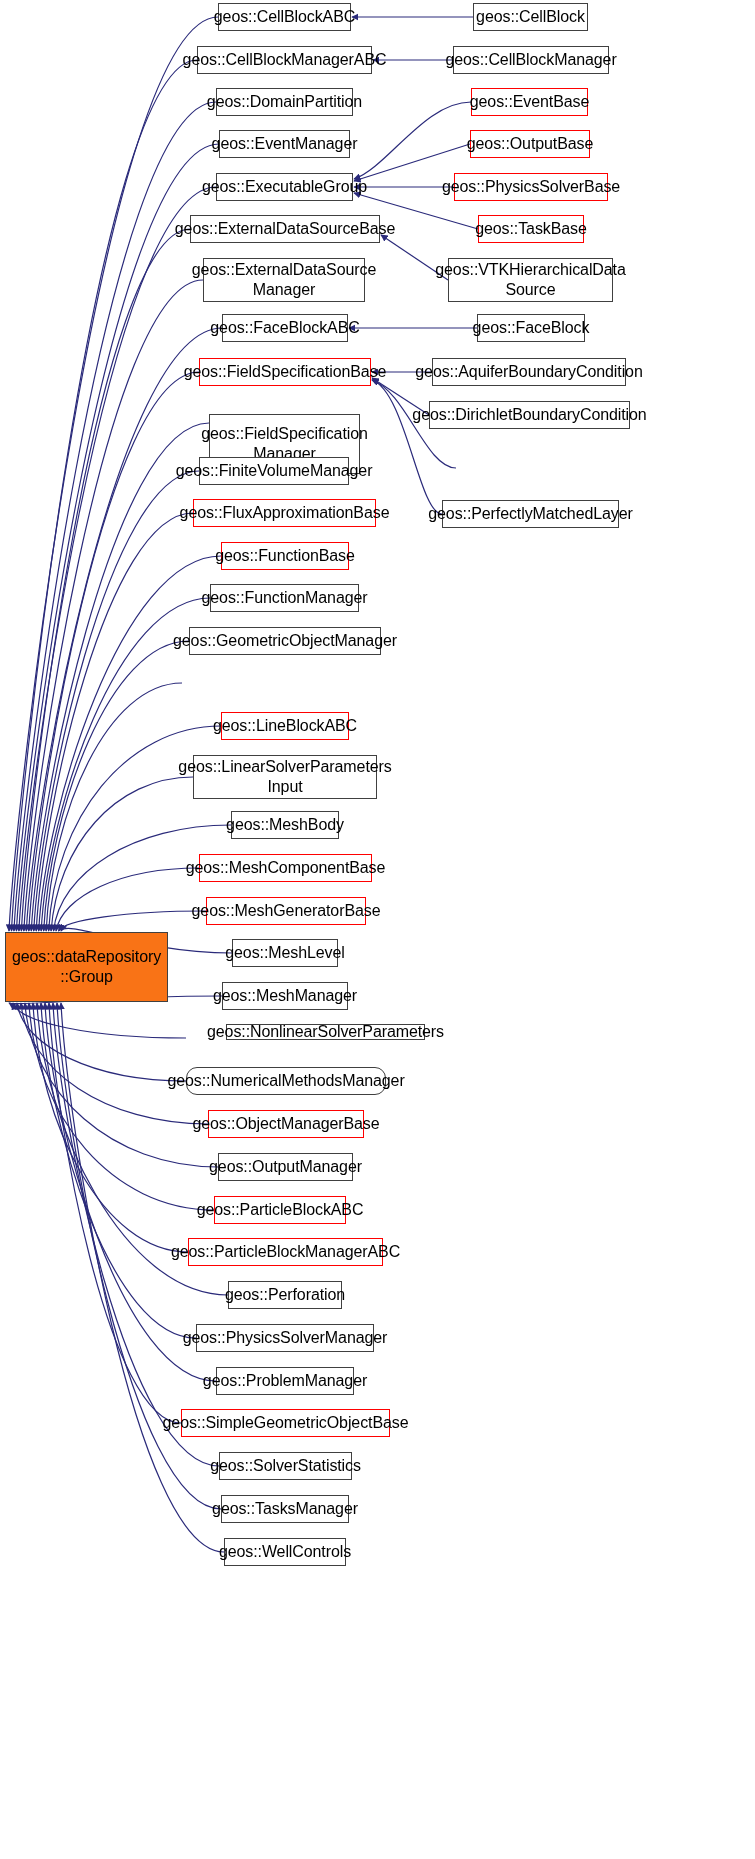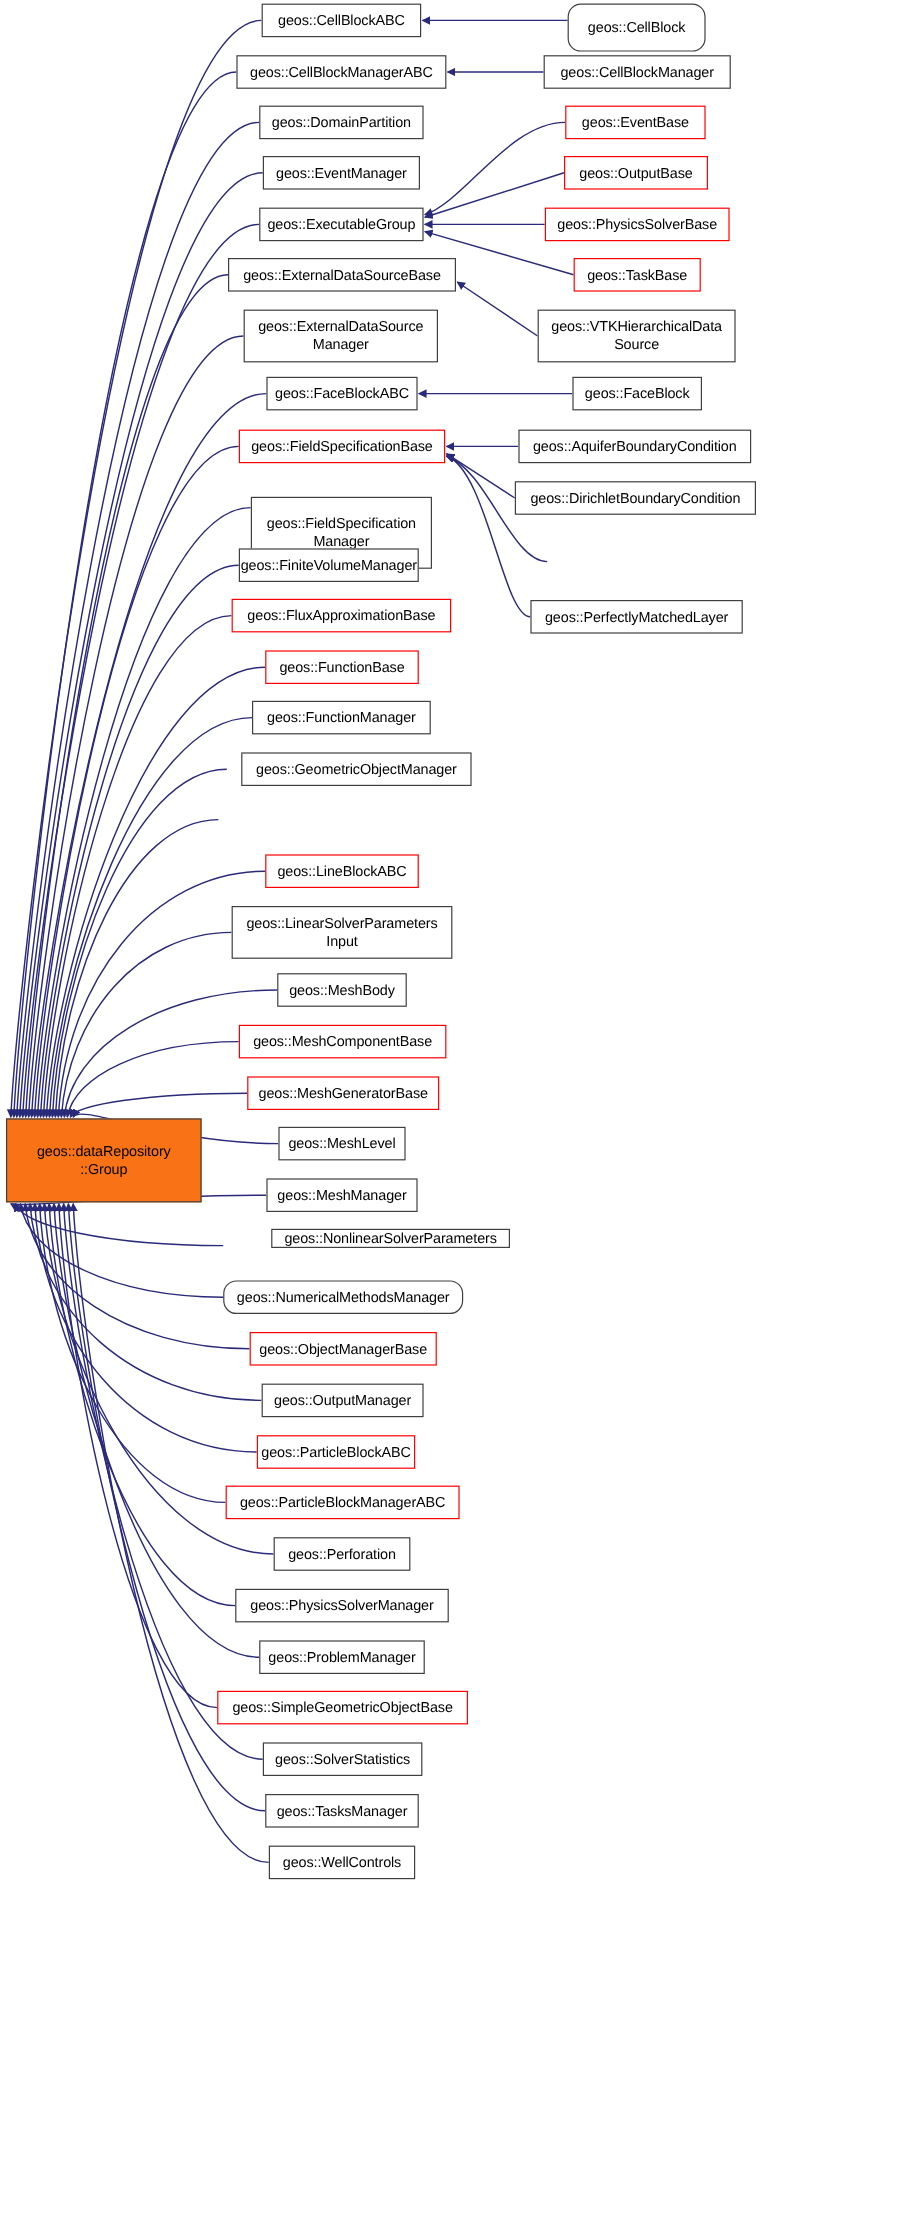--- a/index.html
+++ b/index.html
@@ -28,21 +28,21 @@
   }
   .node {
     position: absolute;
     box-sizing: border-box;
     display: flex;
     align-items: center;
     justify-content: center;
     text-align: center;
     background: #ffffff;
     border: 1px solid #404040;
-    font-size: 12px;
+    font-size: 16px;
     line-height: 1.24;
     color: #000000;
     letter-spacing: -0.1px;
     white-space: pre-line;
     padding: 0 3px;
     z-index: 5;
   }
   .node.red {
     border-color: #ff0000;
   }
@@ -109,21 +109,21 @@
         <path d="M 477 328 L 349 328" marker-end="url(#arrow)"></path>
         <path d="M 432 372 L 372 372" marker-end="url(#arrow)"></path>
         <path d="M 429 415 L 372 378" marker-end="url(#arrow)"></path>
         <path d="M 456 468 C 426 468, 406 392, 372 380" marker-end="url(#arrow)"></path>
         <path d="M 442 514 C 419 514, 406 392, 372 380" marker-end="url(#arrow)"></path>
       </g>
   </svg>
 <div class="node root" style="left: 5px; top: 932px; width: 163px; height: 70px;">geos::dataRepository
 ::Group</div>
     <div class="node" style="left: 218px; top: 3px; width: 133px; height: 28px;">geos::CellBlockABC</div>
-    <div class="node" style="left: 473px; top: 3px; width: 115px; height: 40px; border-radius: 11px;">geos::CellBlock</div>
+    <div class="node" style="left: 473px; top: 3px; width: 115px; height: 28px;">geos::CellBlock</div>
     <div class="node" style="left: 197px; top: 46px; width: 175px; height: 28px;">geos::CellBlockManagerABC</div>
     <div class="node" style="left: 453px; top: 46px; width: 156px; height: 28px;">geos::CellBlockManager</div>
     <div class="node" style="left: 216px; top: 88px; width: 137px; height: 28px;">geos::DomainPartition</div>
     <div class="node red" style="left: 471px; top: 88px; width: 117px; height: 28px;">geos::EventBase</div>
     <div class="node" style="left: 219px; top: 130px; width: 131px; height: 28px;">geos::EventManager</div>
     <div class="node red" style="left: 470px; top: 130px; width: 120px; height: 28px;">geos::OutputBase</div>
     <div class="node" style="left: 216px; top: 173px; width: 137px; height: 28px;">geos::ExecutableGroup</div>
     <div class="node red" style="left: 454px; top: 173px; width: 154px; height: 28px;">geos::PhysicsSolverBase</div>
     <div class="node" style="left: 190px; top: 215px; width: 190px; height: 28px;">geos::ExternalDataSourceBase</div>
     <div class="node red" style="left: 478px; top: 215px; width: 106px; height: 28px;">geos::TaskBase</div>
@@ -136,21 +136,21 @@
     <div class="node red" style="left: 199px; top: 358px; width: 172px; height: 28px;">geos::FieldSpecificationBase</div>
     <div class="node" style="left: 432px; top: 358px; width: 194px; height: 28px;">geos::AquiferBoundaryCondition</div>
     <div class="node" style="left: 209px; top: 414px; width: 151px; height: 60px;">geos::FieldSpecification
 Manager</div>
     <div class="node" style="left: 429px; top: 401px; width: 201px; height: 28px;">geos::DirichletBoundaryCondition</div>
     <div class="node" style="left: 199px; top: 457px; width: 150px; height: 28px;">geos::FiniteVolumeManager</div>
     <div class="node red" style="left: 193px; top: 499px; width: 183px; height: 28px;">geos::FluxApproximationBase</div>
     <div class="node" style="left: 442px; top: 500px; width: 177px; height: 28px;">geos::PerfectlyMatchedLayer</div>
     <div class="node red" style="left: 221px; top: 542px; width: 128px; height: 28px;">geos::FunctionBase</div>
     <div class="node" style="left: 210px; top: 584px; width: 149px; height: 28px;">geos::FunctionManager</div>
-    <div class="node" style="left: 201px; top: 627px; width: 192px; height: 28px;">geos::GeometricObjectManager</div>
+    <div class="node" style="left: 189px; top: 627px; width: 192px; height: 28px;">geos::GeometricObjectManager</div>
     <div class="node red" style="left: 221px; top: 712px; width: 128px; height: 28px;">geos::LineBlockABC</div>
     <div class="node" style="left: 193px; top: 755px; width: 184px; height: 44px;">geos::LinearSolverParameters
 Input</div>
     <div class="node" style="left: 231px; top: 811px; width: 108px; height: 28px;">geos::MeshBody</div>
     <div class="node red" style="left: 199px; top: 854px; width: 173px; height: 28px;">geos::MeshComponentBase</div>
     <div class="node red" style="left: 206px; top: 897px; width: 160px; height: 28px;">geos::MeshGeneratorBase</div>
     <div class="node" style="left: 232px; top: 939px; width: 106px; height: 28px;">geos::MeshLevel</div>
     <div class="node" style="left: 222px; top: 982px; width: 126px; height: 28px;">geos::MeshManager</div>
     <div class="node" style="left: 186px; top: 1024px; width: 199px; height: 16px; margin-left: 40px;">geos::NonlinearSolverParameters</div>
     <div class="node" style="left: 186px; top: 1067px; width: 200px; height: 28px; border-radius: 11px;">geos::NumericalMethodsManager</div>

